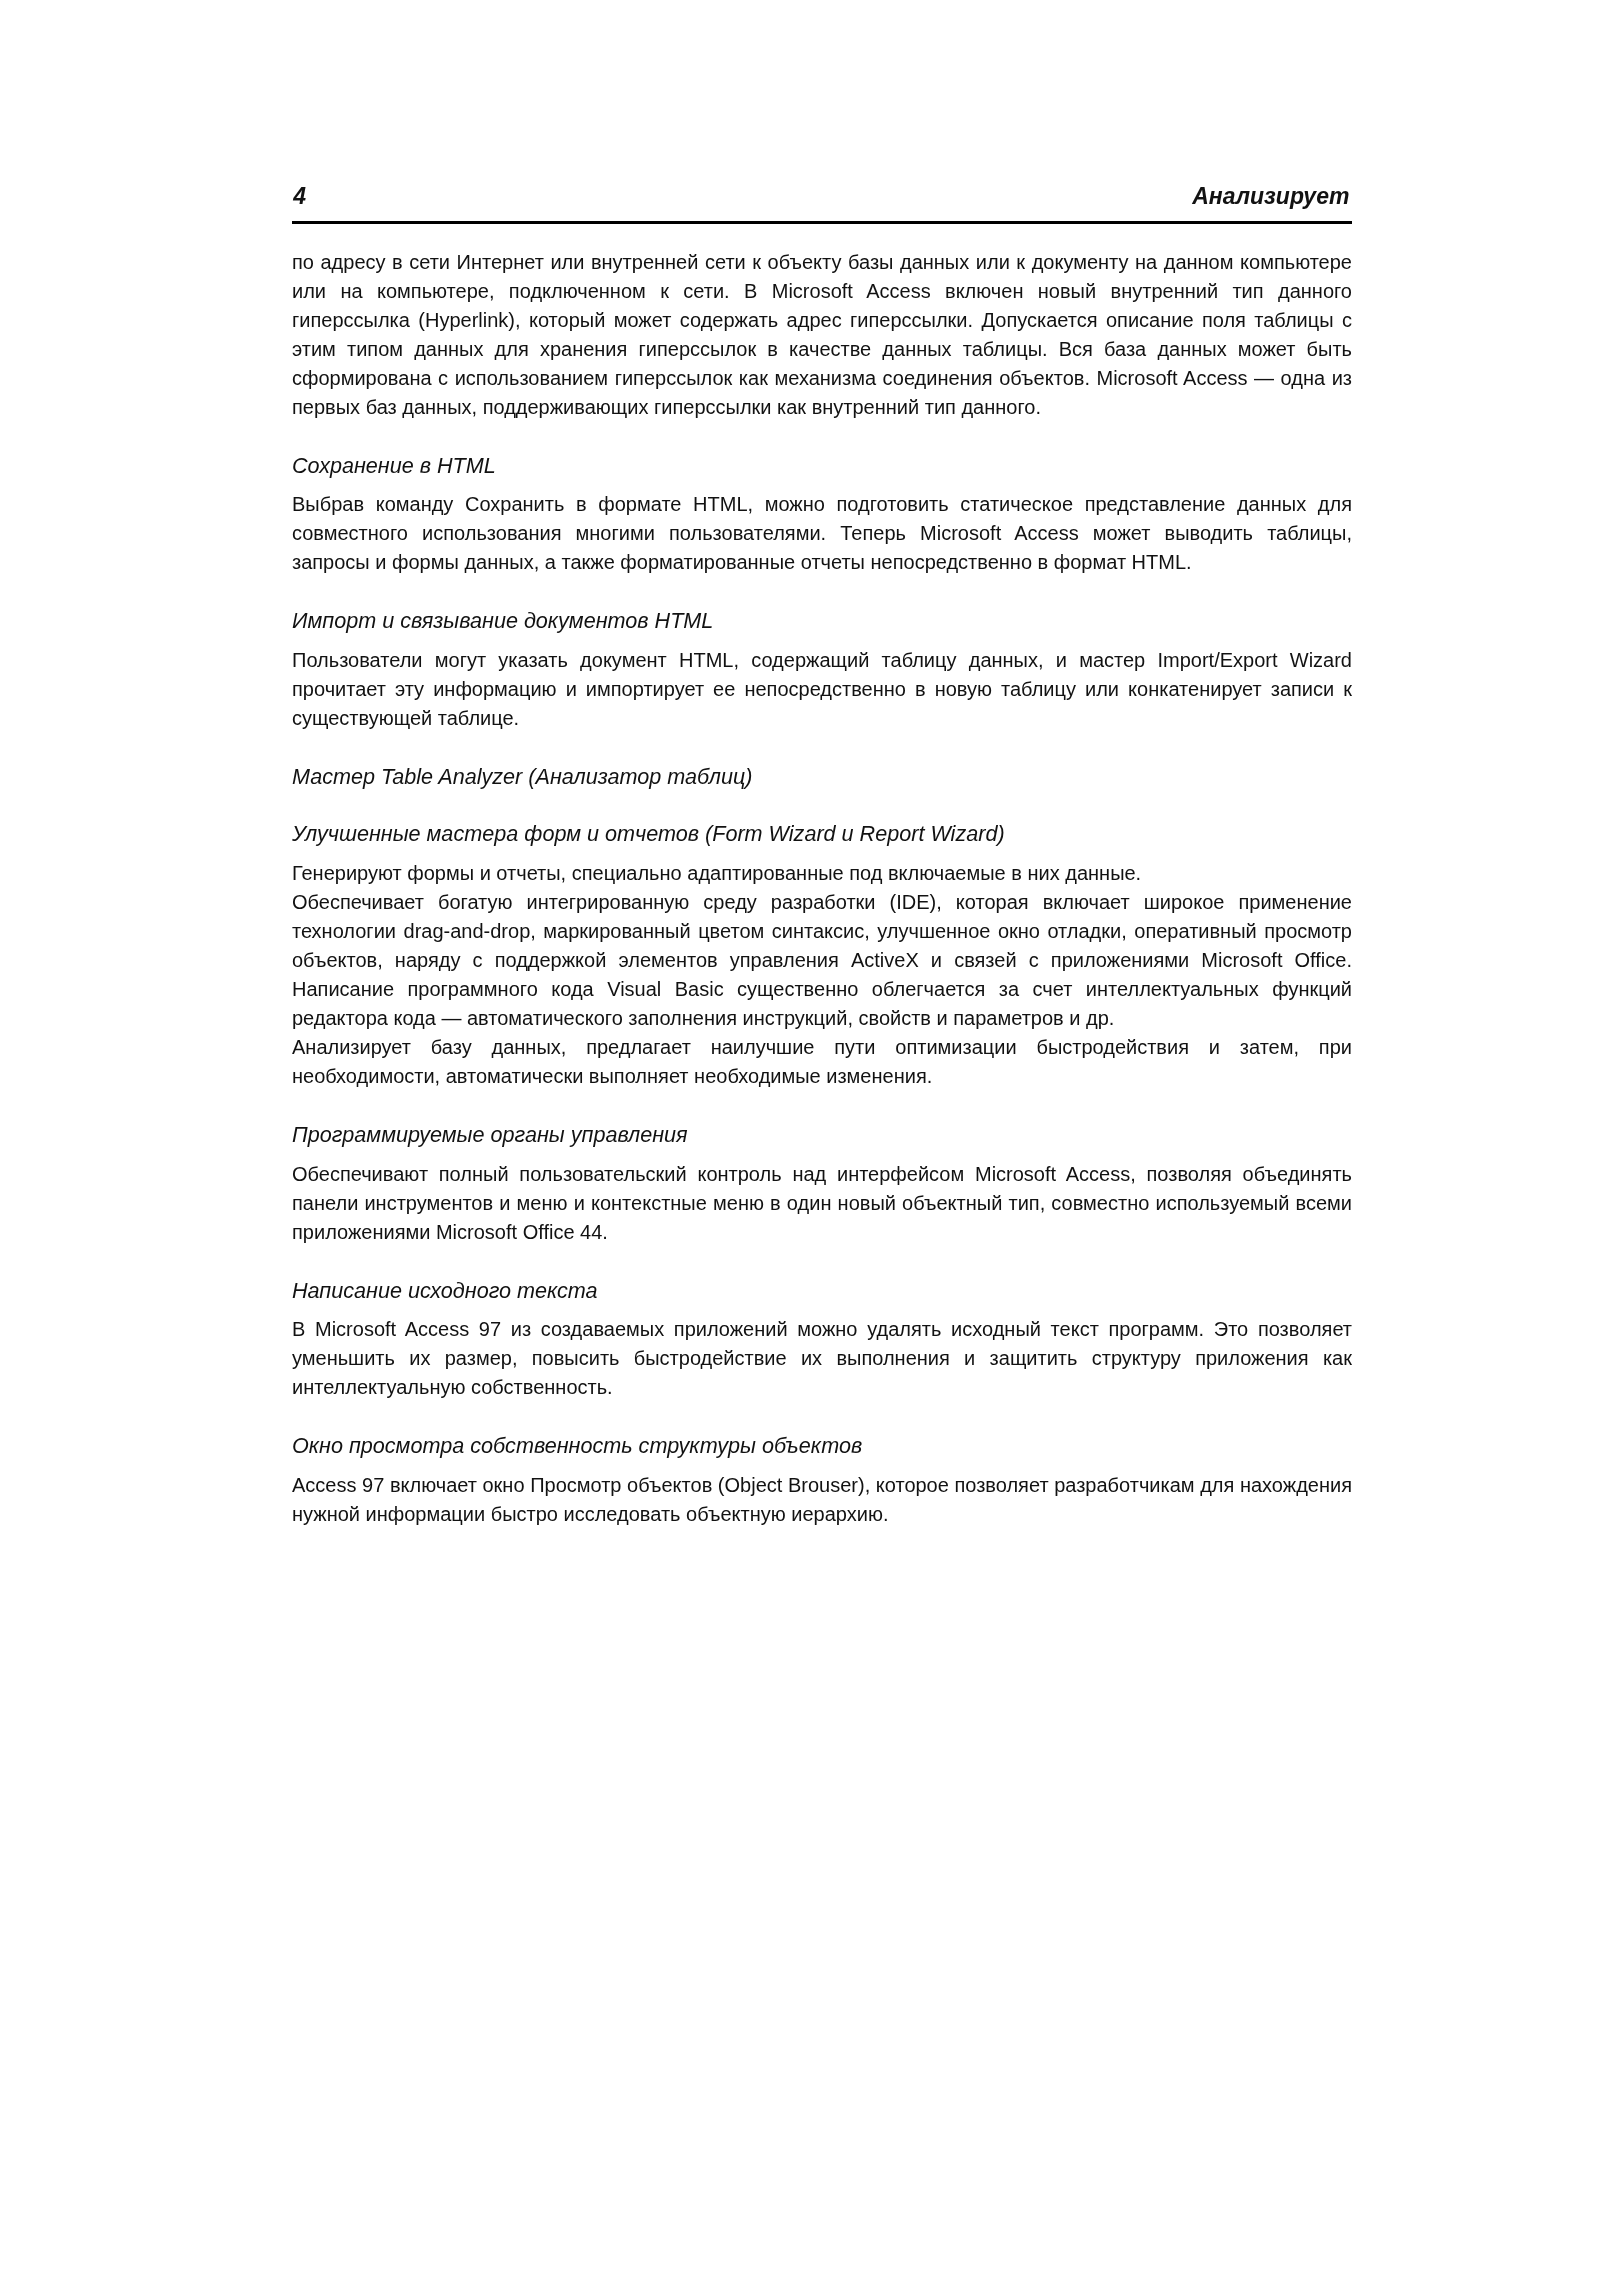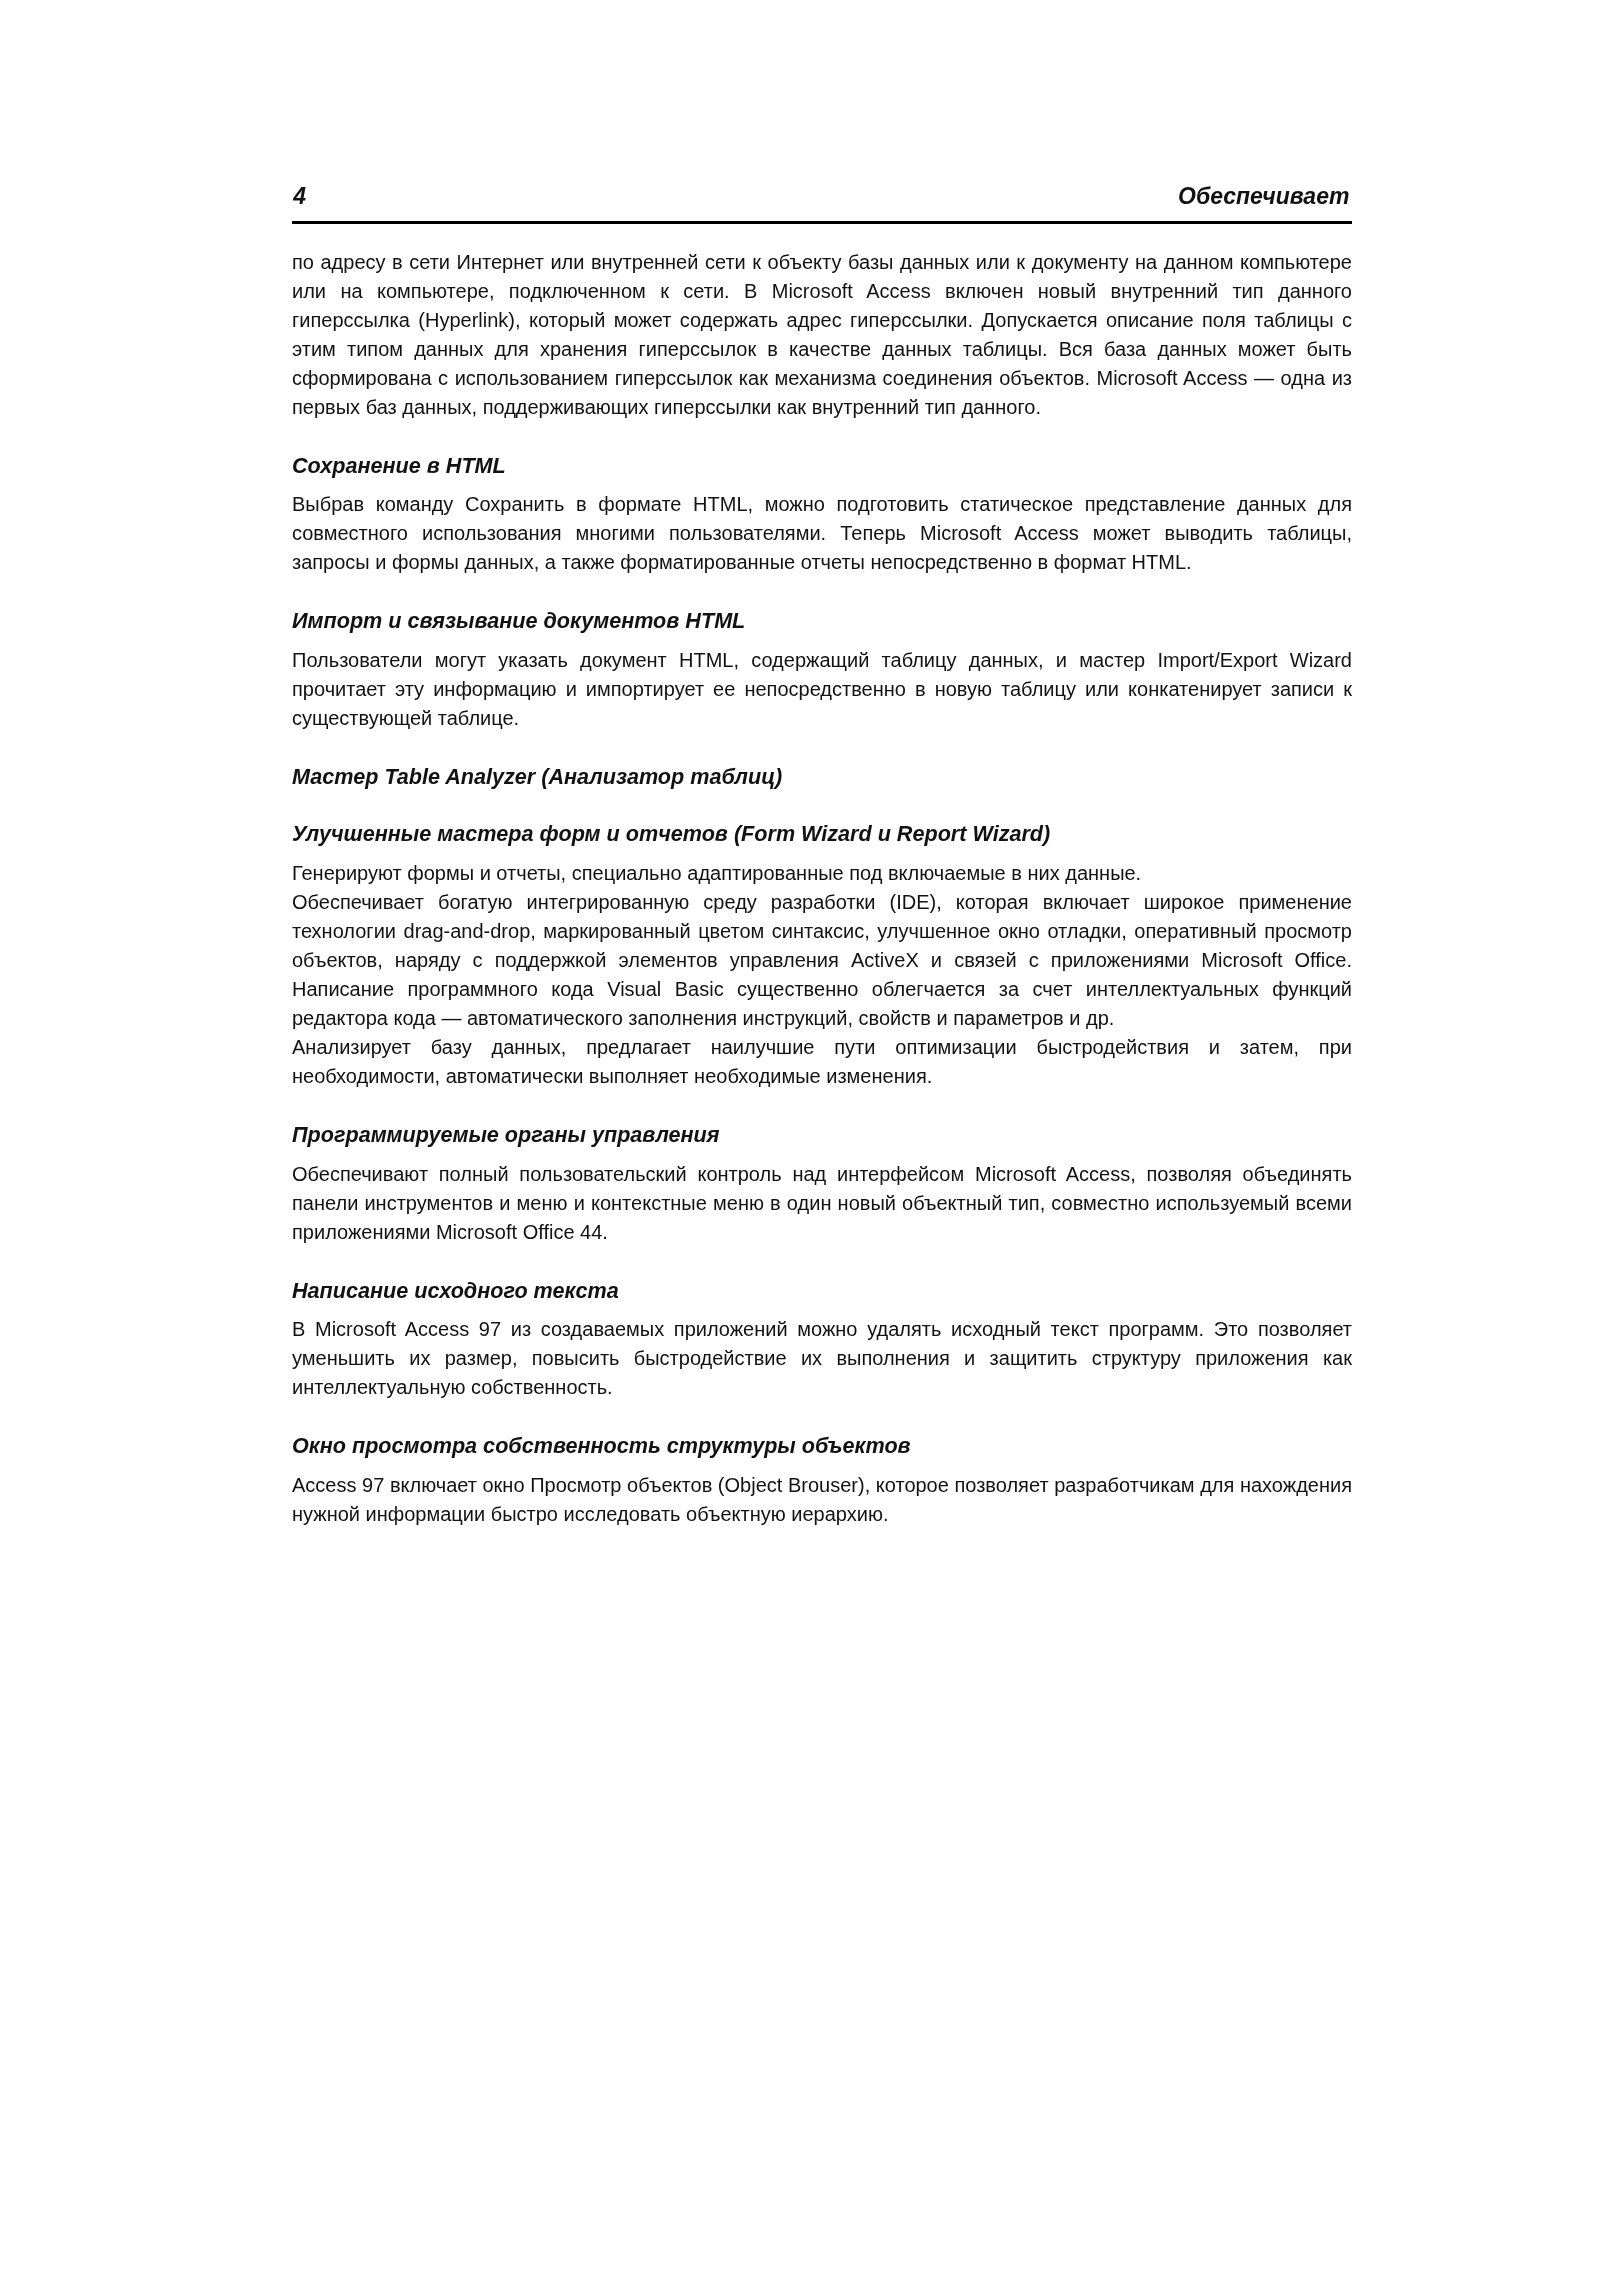--- a/index.html
+++ b/index.html
@@ -31,36 +31,36 @@
     margin-top: 24px;
     font-size: 20px;
     line-height: 29px;
   }
   .content p.paragraph {
     text-align: justify;
     margin: 0 0 0 0;
   }
   .content h2.heading {
     font-size: 21.6px;
-    font-weight: bold;
+    font-weight: normal;
     font-style: italic;
     text-align: left;
     margin-top: 31px;
     margin-bottom: 11.8px;
     line-height: 26px;
   }
   .bold { font-weight: normal; }
 </style>
 </head>
 <body>
 
 <div class="page">
   <header class="page-header">
     <span class="page-num">4</span>
-    <span class="running-title">Обеспечивает</span>
+    <span class="running-title">Анализирует</span>
   </header>
   <div class="header-rule"></div>
   <main class="content" id="content">
       <p class="paragraph">по адресу в сети Интернет или внутренней сети к объекту базы данных или к документу на данном компьютере или на компьютере, подключенном к сети. В Microsoft Access включен новый внутренний тип данного гиперссылка (Hyperlink), который может содержать адрес гиперссылки. Допускается описание поля таблицы с этим типом данных для хранения гиперссылок в качестве данных таблицы. Вся база данных может быть сформирована с использованием гиперссылок как механизма соединения объектов. Microsoft Access — одна из первых баз данных, поддерживающих гиперссылки как внутренний тип данного.</p>
       <h2 class="heading">Сохранение в HTML</h2>
       <p class="paragraph">Выбрав команду Сохранить в формате HTML, можно подготовить статическое представление данных для совместного использования многими пользователями. Теперь Microsoft Access может выводить таблицы, запросы и формы данных, а также форматированные отчеты непосредственно в формат HTML.</p>
       <h2 class="heading">Импорт и связывание документов HTML</h2>
       <p class="paragraph">Пользователи могут указать документ HTML, содержащий таблицу данных, и мастер Import/Export Wizard прочитает эту информацию и импортирует ее непосредственно в новую таблицу или конкатенирует записи к существующей таблице.</p>
       <h2 class="heading">Мастер Table Analyzer (Анализатор таблиц)</h2>
       <h2 class="heading">Улучшенные мастера форм и отчетов (Form Wizard и Report Wizard)</h2>

